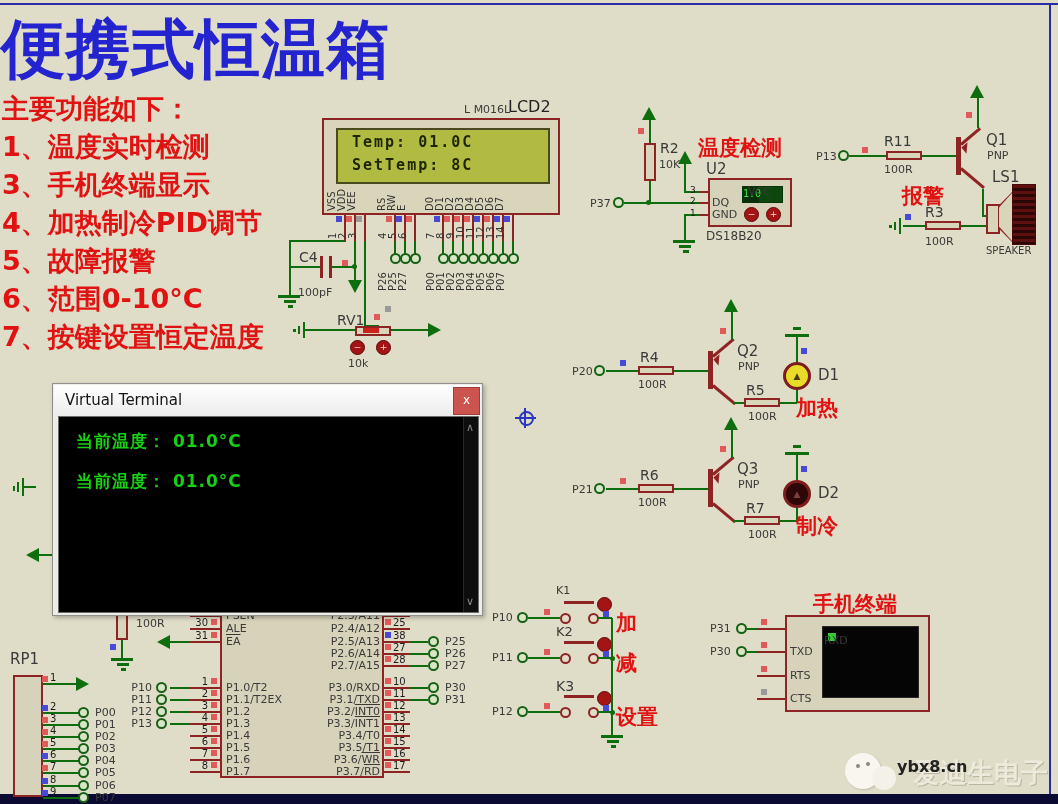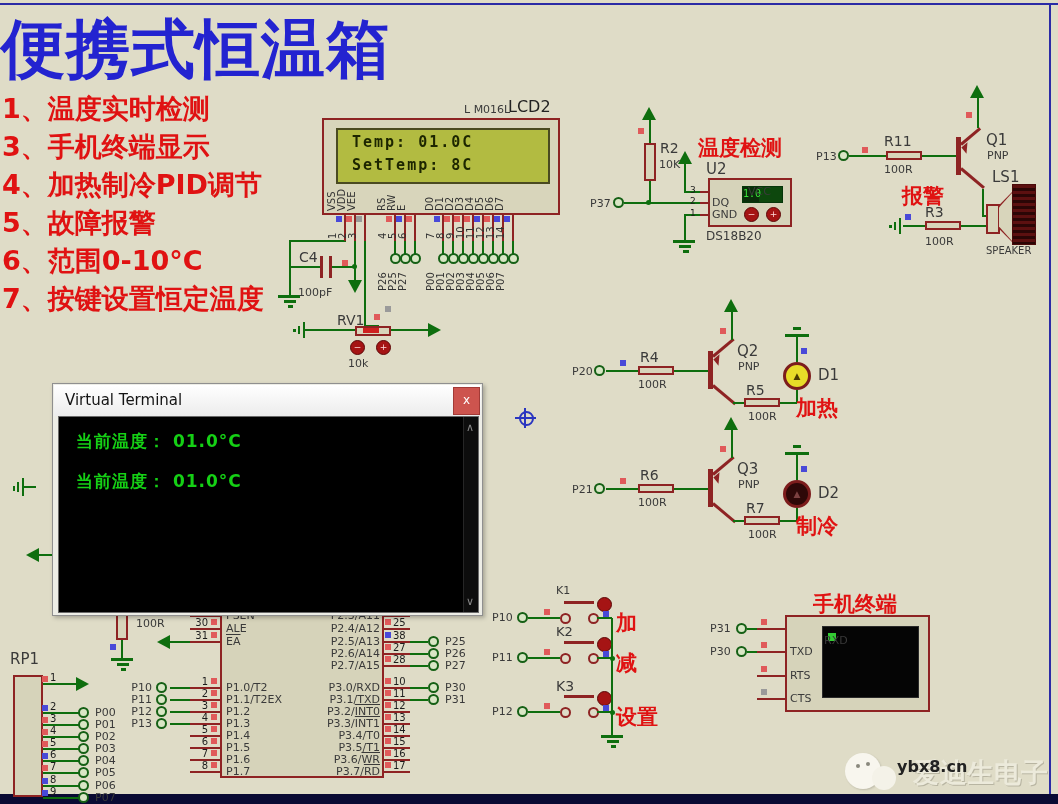--- a/index.html
+++ b/index.html
@@ -57,20 +57,21 @@
 <body>
 
 <div id="scene">
 
   <div class="abs" style="left:0;top:3px;width:1058px;height:2px;background:#2b2ba6"></div>
   <div class="abs" style="left:1049px;top:3px;width:2px;height:791px;background:#2b2ba6"></div>
   <div class="abs" style="left:0;top:794px;width:1058px;height:10px;background:#0a0a33"></div>
 
   <div class="title">便携式恒温箱</div>
   <div class="features">
+    <div>主要功能如下：</div>
   <div>1、温度实时检测</div>
       <div>3、手机终端显示</div>
       <div>4、加热制冷PID调节</div>
       <div>5、故障报警</div>
       <div>6、范围0-10°C</div>
       <div>7、按键设置恒定温度</div>
     </div>
 
   <div class="ref" style="left:464px;top:103px;font-size:11px">L M016L</div>
   <div class="ref" style="left:508px;top:97px;font-size:16px;color:#222">LCD2</div>

